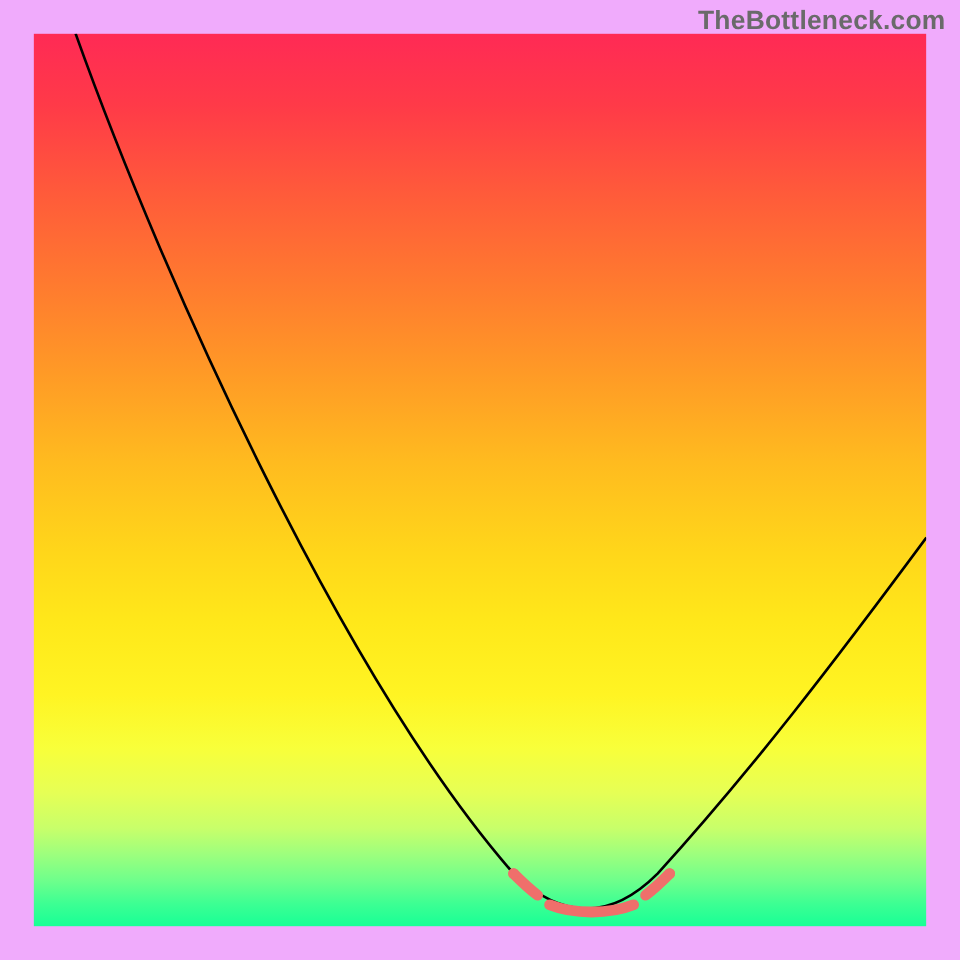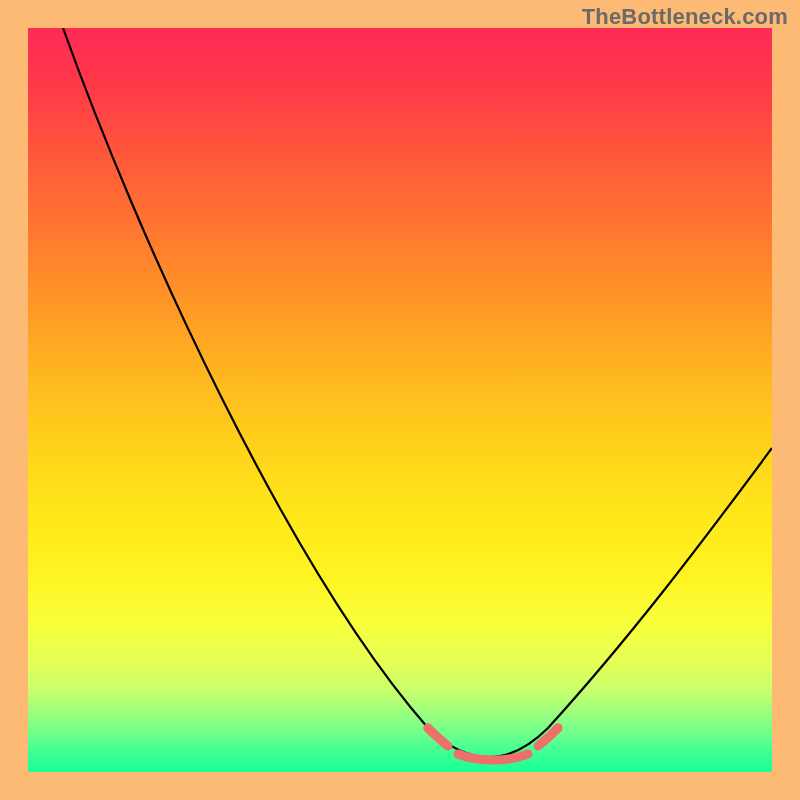--- a/index.html
+++ b/index.html
@@ -8,21 +8,21 @@
     width: 800px;
     height: 800px;
     background: #000;
     overflow: hidden;
     font-family: Arial, Helvetica, sans-serif;
   }
   .frame {
     position: relative;
     width: 800px;
     height: 800px;
-    background: #fdba74;
+    background: #f0abfc;
   }
   .watermark {
     position: absolute;
     top: 4px;
     right: 12px;
     color: #6a6a6a;
     font-size: 22px;
     font-weight: 600;
     letter-spacing: 0.2px;
     z-index: 10;

